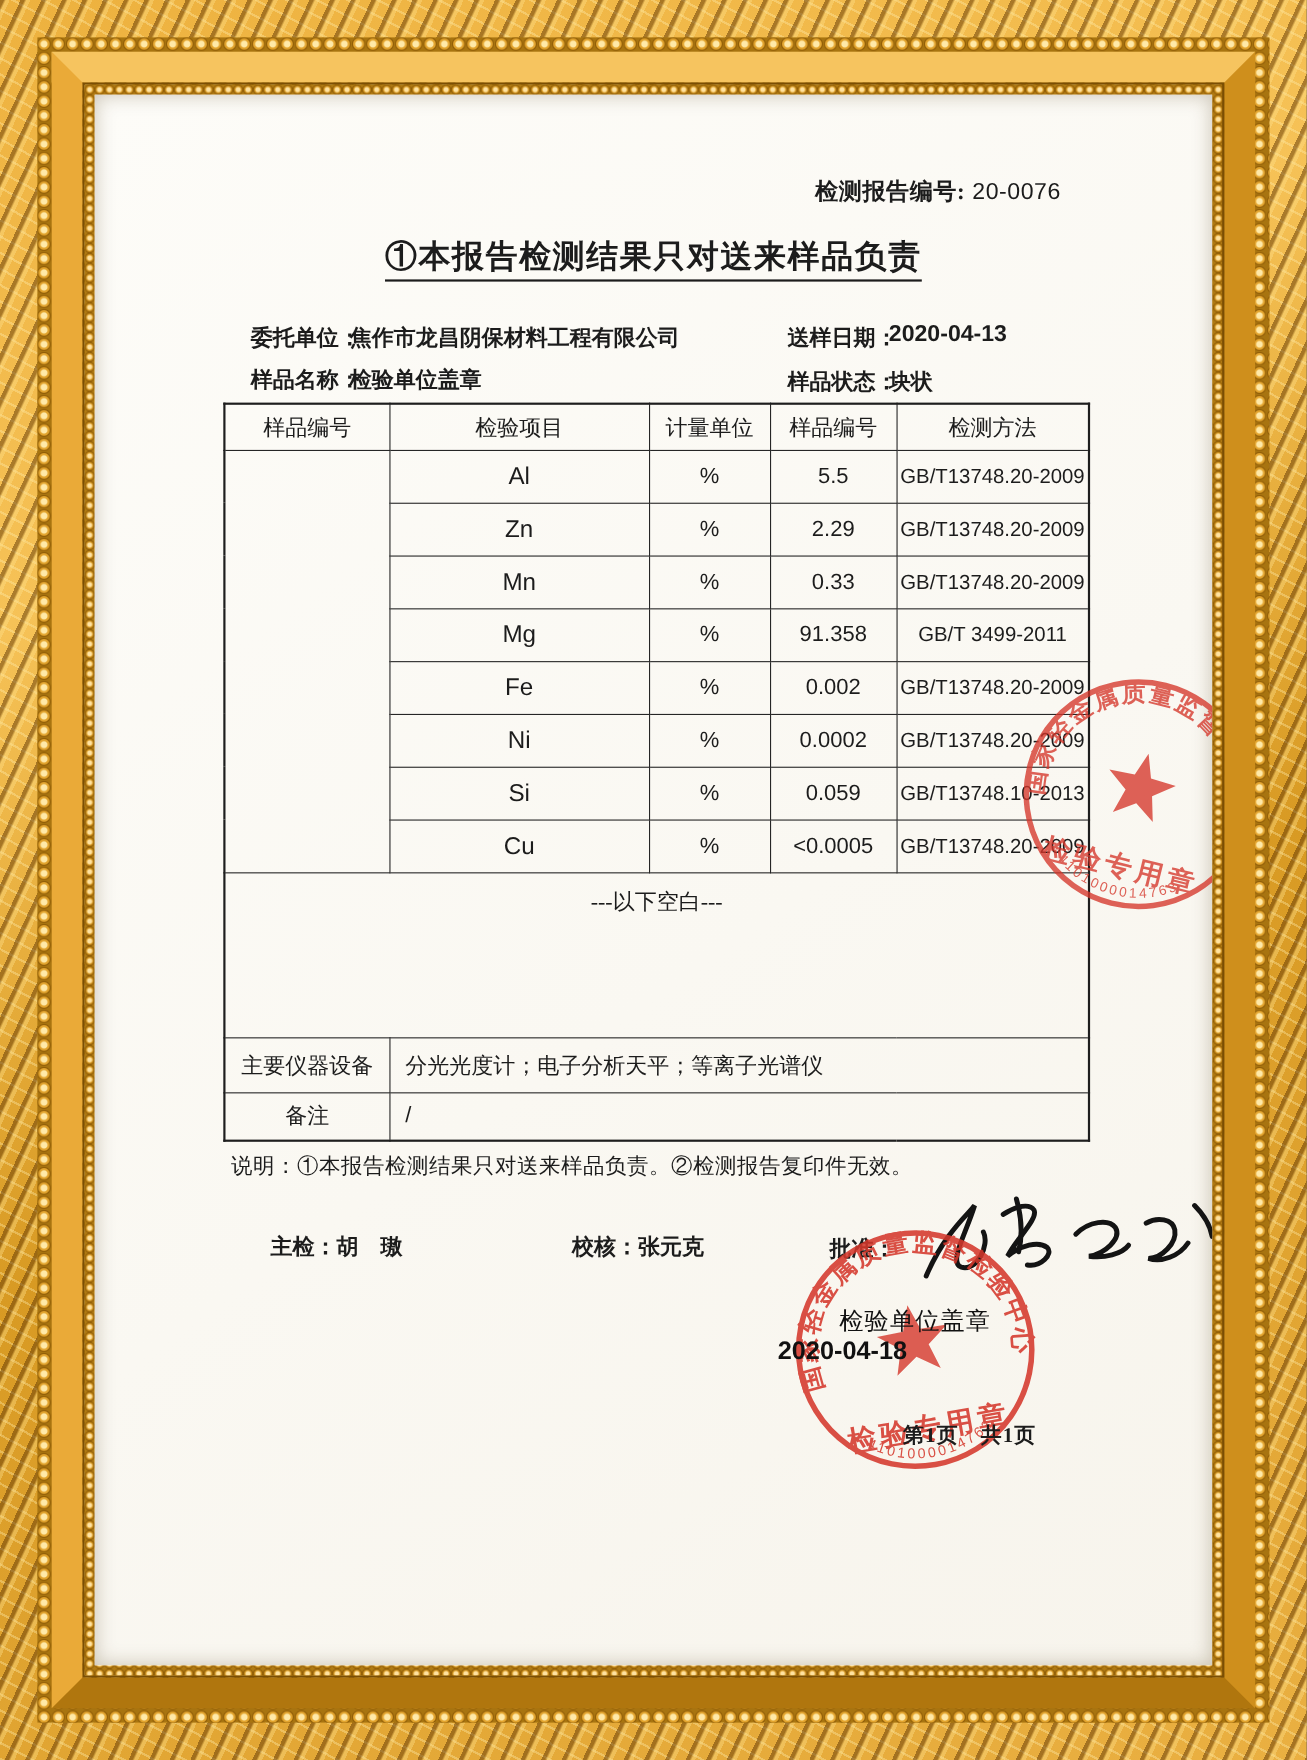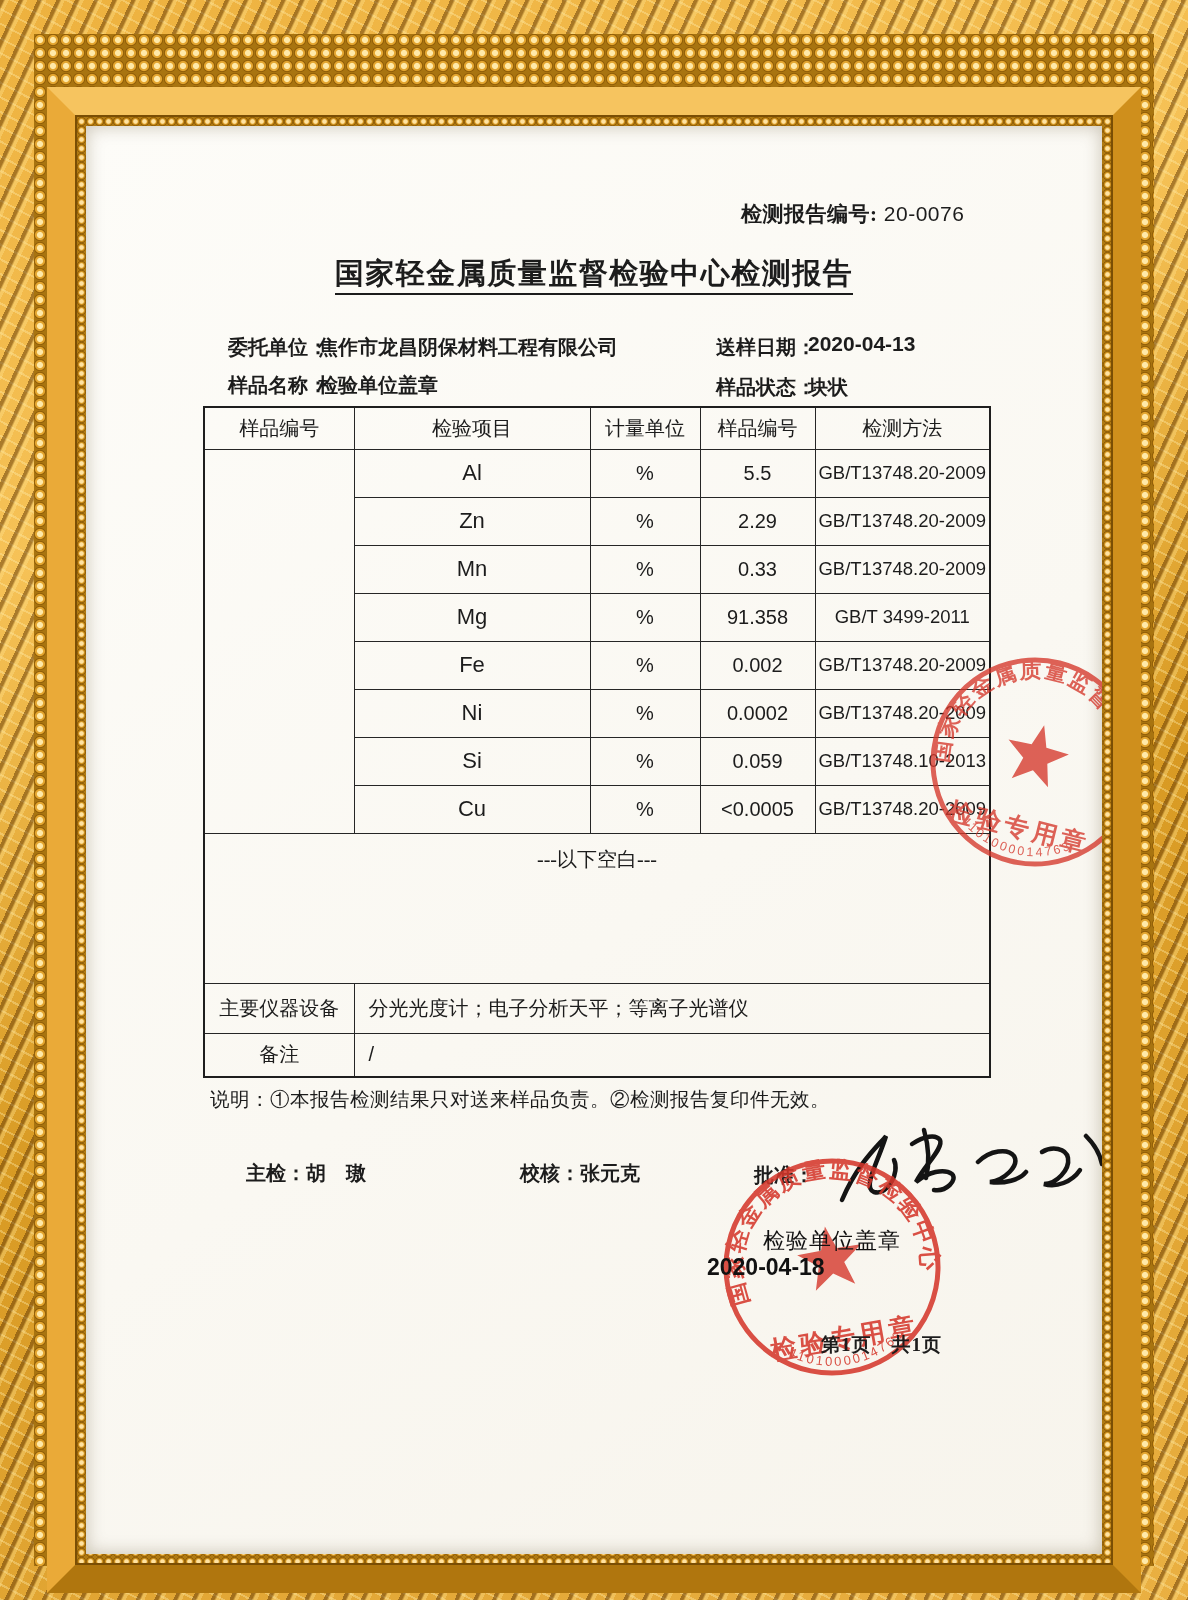--- a/index.html
+++ b/index.html
@@ -17,21 +17,20 @@
   .frame-bead-outer{
     width:100%;height:100%;padding:13px;
     background:
       radial-gradient(circle at 6px 6px,#ffe9a8 0 2.6px,#e3a52f 3.6px 4.6px,#8f5c06 5.6px,transparent 6.6px) 0 0/13px 13px,
       #a87410;
   }
   .frame-slope{
     width:100%;height:100%;
     border:28px solid;
     border-color:#f6c45f #cf8f1c #b0760e #eaaa38;
-    margin-top:40px;
   }
   .frame-edge{
     width:100%;height:100%;
     border:2px solid #7a4e04;
   }
   .frame-bead-inner{
     width:100%;height:100%;padding:9px;
     background:
       radial-gradient(circle at 4.5px 4.5px,#ffe2a0 0 1.8px,#d99b24 2.8px,#8f5c06 4.2px,transparent 5px) 0 0/9px 9px,
       #b07a12;
@@ -111,21 +110,21 @@
         <div class="frame-edge">
           <div class="frame-bead-inner">
             <div class="paper">
 
               <div class="abs report-no">
                 <span class="lbl">检测报告编号:</span>
                 <span>20-0076</span>
               </div>
 
               <div class="abs doc-title">
-                <span>国家轻金属质量监督检验中心检测报告</span>
+                <span>①本报告检测结果只对送来样品负责</span>
               </div>
 
               <div class="abs field f-client-l"><span class="lbl">委托单位：</span></div>
               <div class="abs field f-client-v">焦作市龙昌阴保材料工程有限公司</div>
               <div class="abs field f-date-l"><span class="lbl">送样日期：</span></div>
               <div class="abs field f-date-v">2020-04-13</div>
               <div class="abs field f-name-l"><span class="lbl">样品名称：</span></div>
               <div class="abs field f-name-v">检验单位盖章</div>
               <div class="abs field f-state-l"><span class="lbl">样品状态：</span></div>
               <div class="abs field f-state-v">块状</div>

